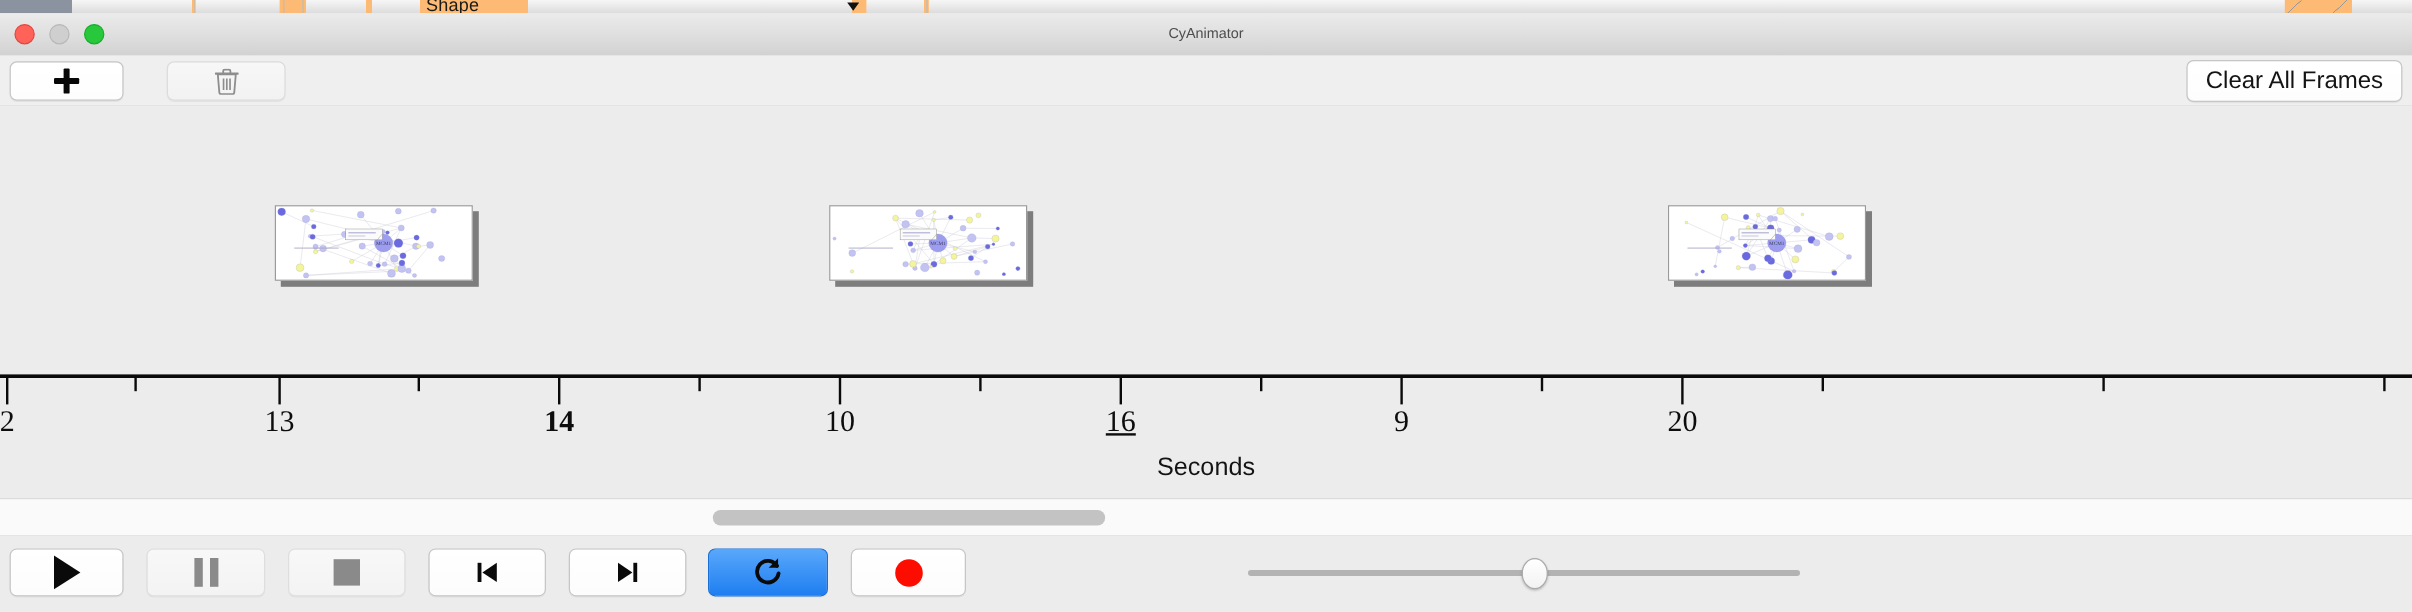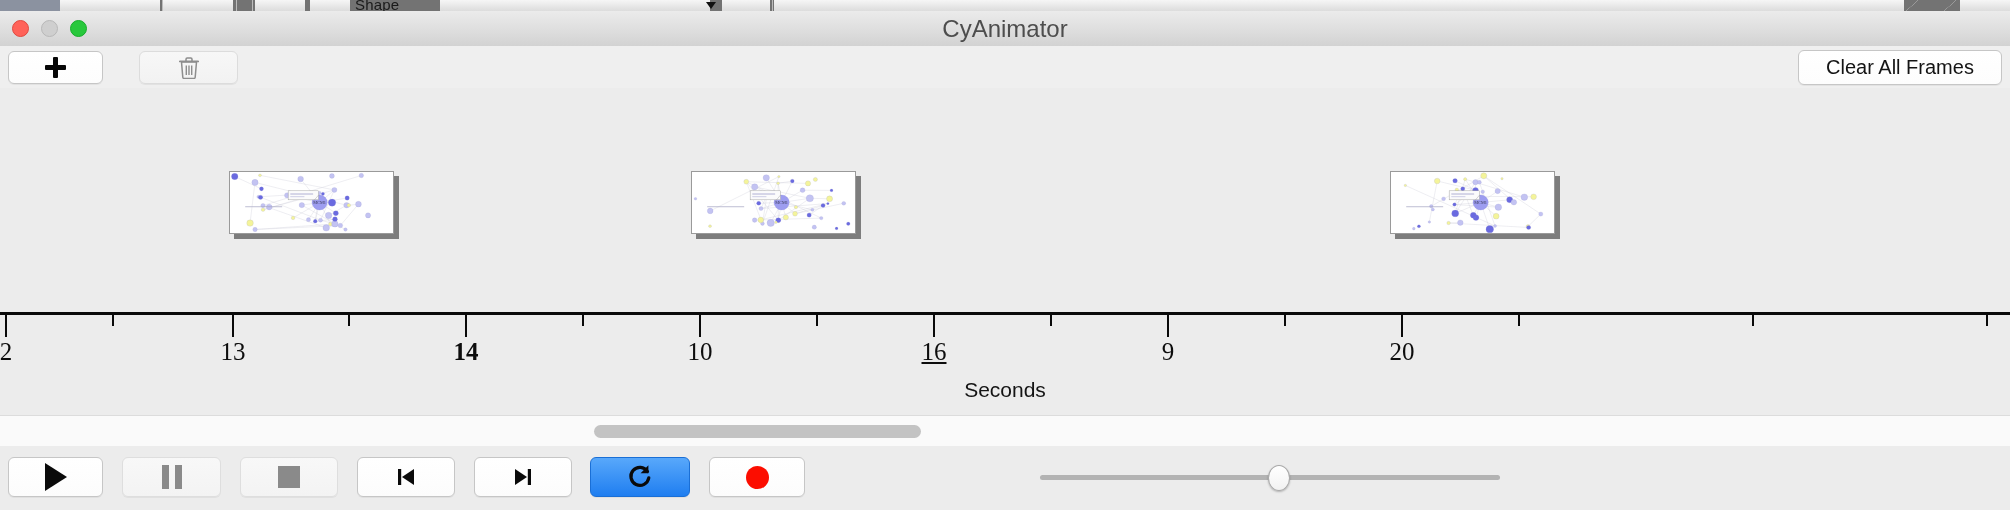--- a/index.html
+++ b/index.html
@@ -5,21 +5,21 @@
   html,body{margin:0;padding:0;}
   body{
     width:2010px;height:510px;overflow:hidden;
     font-family:"Liberation Sans",sans-serif;
     background:#ececec;
     -webkit-font-smoothing:antialiased;
   }
   .app{position:relative;width:2010px;height:510px;}
 
   
-  .bgstrip{position:absolute;left:0;top:0;width:2010px;height:11px;background:#737373;overflow:hidden;}
+  .bgstrip{position:absolute;left:0;top:0;width:2010px;height:11px;background:#fdba74;overflow:hidden;}
   .bg-seg{position:absolute;top:0;height:11px;}
   .bg-dark{background:#8b92a0;}
   .bg-grad{background:linear-gradient(to bottom,#f6f6f6,#dcdcdc);}
   .bg-line{background:#bcbcbc;width:1px;}
   .bg-word{position:absolute;top:-4px;font-size:15px;color:#1a1a1a;
            font-family:"Liberation Sans",sans-serif;letter-spacing:.2px;}
   .bg-tri{position:absolute;top:2px;width:0;height:0;
           border-left:5px solid transparent;border-right:5px solid transparent;
           border-top:7px solid #111;}
   .bg-slant{position:absolute;top:0;width:12px;height:11px;
@@ -28,33 +28,33 @@
   
   .titlebar{position:absolute;left:0;top:11px;width:2010px;height:35px;
             background:linear-gradient(to bottom,#ebebeb 0%,#dedede 55%,#d2d2d2 100%);
             border-bottom:1px solid #b4b4b4;}
   .lights{position:absolute;left:12px;top:9px;display:flex;gap:12px;}
   .light{width:17px;height:17px;border-radius:50%;box-sizing:border-box;}
   .light.red{background:#ff6259;border:1px solid #e0483f;}
   .light.yellow{background:#cfcfcf;border:1px solid #b8b8b8;}
   .light.green{background:#28c83c;border:1px solid #17ad2b;}
   .title{position:absolute;left:0;top:0;width:2010px;height:35px;
-         line-height:35px;text-align:center;font-size:24px;color:#4d4d4d;}
+         line-height:35px;text-align:center;font-size:12px;color:#4d4d4d;}
 
   
   .toolbar{position:absolute;left:0;top:46px;width:2010px;height:42px;background:#efefef;
            border-bottom:1px solid #c9c9c9;}
   .btn{position:absolute;box-sizing:border-box;border:1px solid #c6c6c6;border-radius:6px;
        display:flex;align-items:center;justify-content:center;
        box-shadow:0 1px 0 rgba(0,0,0,.05);}
   .btn.enabled{background:linear-gradient(to bottom,#ffffff,#fdfdfd);}
   .btn.disabled{background:linear-gradient(to bottom,#f7f7f7,#f2f2f2);border-color:#dcdcdc;}
   .btn-add{left:8px;top:5px;width:95px;height:33px;}
   .btn-del{left:139px;top:5px;width:99px;height:33px;}
-  .btn-clear{right:8px;top:4px;width:204px;height:35px;font-size:20px;color:#141414;}
+  .btn-clear{right:8px;top:4px;width:180px;height:35px;font-size:20px;color:#141414;}
   .plus{position:relative;width:21px;height:21px;}
   .plus:before,.plus:after{content:"";position:absolute;background:#070707;border-radius:1px;}
   .plus:before{left:8px;top:0;width:5px;height:21px;}
   .plus:after{left:0;top:8px;width:21px;height:5px;}
   .trash{width:20px;height:22px;}
 
   
   .timeline{position:absolute;left:0;top:88px;width:2010px;height:327px;background:#ececec;
             overflow:hidden;}
   .frame{position:absolute;}

